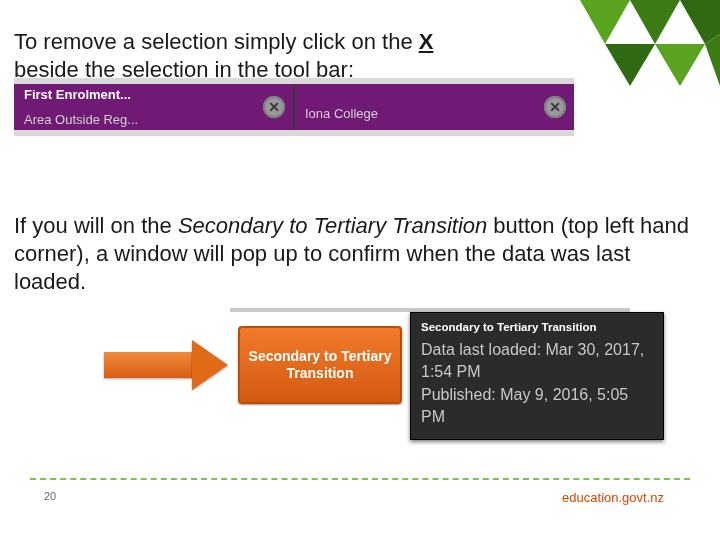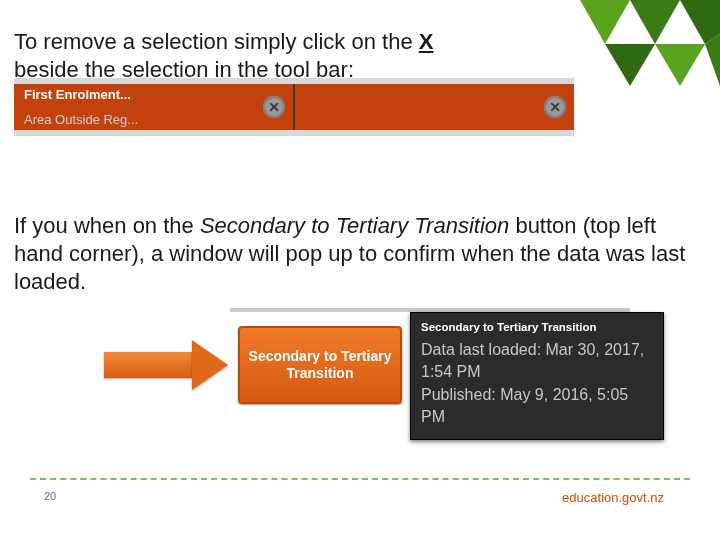--- a/index.html
+++ b/index.html
@@ -20,21 +20,21 @@
     position:absolute;left:14px;top:6px;width:480px;
     font-size:22px;line-height:1.25;
   }
   .para1 .X{font-weight:700;text-decoration:underline}
 
   
   .toolbar-wrap{
     position:absolute;left:14px;top:78px;width:560px;height:58px;
   }
   .toolbar-wrap .gutter-top{height:6px;background:#d9d9d9}
-  .toolbar-wrap .chips{height:46px;background:#c2410c;display:flex}
+  .toolbar-wrap .chips{height:46px;background:#701a75;display:flex}
   .chip{
     position:relative;flex:1;display:flex;flex-direction:column;
     justify-content:center;padding:4px 44px 4px 10px;
   }
   .chip + .chip{border-left:2px solid #3a3a3a}
   .chip .t{color:#fff;font-weight:700;font-size:13px;line-height:1}
   .chip .v{color:#d0d0d0;font-size:13px;margin-top:12px;line-height:1}
   .chip .close{
     position:absolute;right:8px;top:50%;transform:translateY(-50%);
     width:22px;height:22px;border-radius:50%;
@@ -112,28 +112,29 @@
 
 <div class="toolbar-wrap">
   <div class="gutter-top"></div>
   <div class="chips">
     <div class="chip">
       <span class="t">First Enrolment...</span>
       <span class="v">Area Outside Reg...</span>
       <span class="close">✕</span>
     </div>
     <div class="chip">
+      <span class="v">Iona College</span>
       <span class="close">✕</span>
     </div>
   </div>
   <div class="gutter-bot"></div>
 </div>
 
 <p class="para2">
-  <span>If you when on the </span><span class="btnname">Secondary to Tertiary Transition</span><span> button (top left hand corner), a window will pop up to confirm when the data was last loaded.</span>
+  <span>If you will on the </span><span class="btnname">Secondary to Tertiary Transition</span><span> button (top left hand corner), a window will pop up to confirm when the data was last loaded.</span>
 </p>
 
 <div class="fig2">
   <div class="frame-top"></div>
 
   <div class="arrow">
     <div class="shaft"></div>
     <div class="head"></div>
   </div>
 

